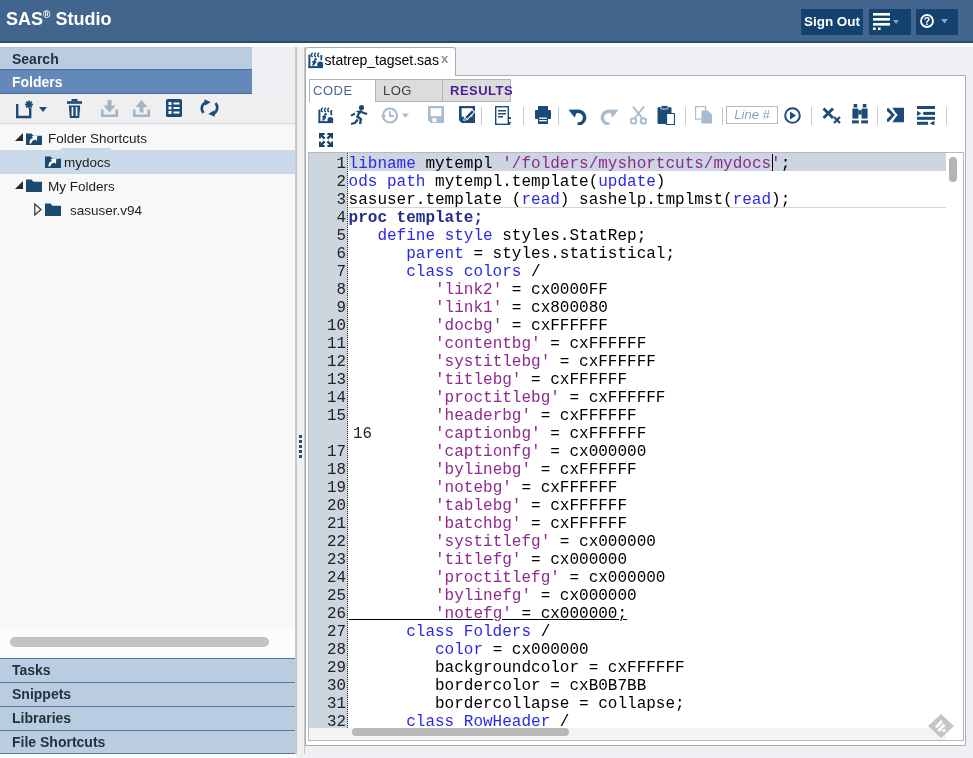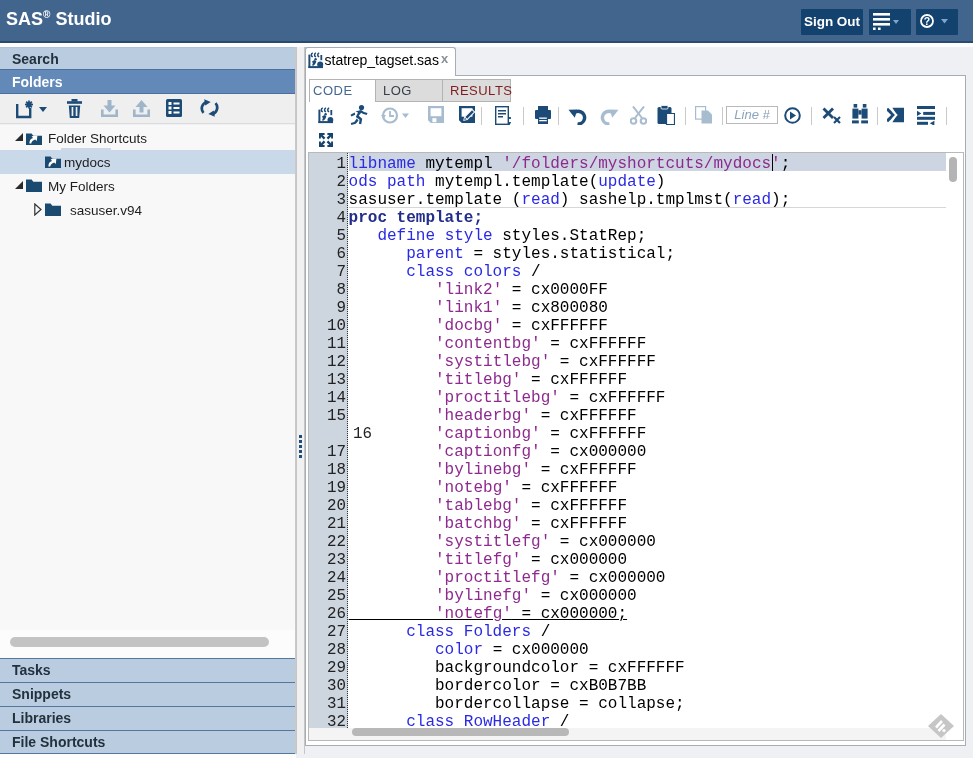--- a/index.html
+++ b/index.html
@@ -3,21 +3,21 @@
 <meta charset="utf-8">
 <style>
   * { margin:0; padding:0; box-sizing:border-box; }
   html,body { width:973px; height:758px; overflow:hidden; background:#eef0f3; font-family:"Liberation Sans", sans-serif; }
 
   #banner { position:absolute; left:0; top:0; width:973px; height:43px; background:#42658e; border-bottom:2px solid #2b4a6f; }
   #logo { position:absolute; left:6px; top:9px; color:#fff; font-size:18px; font-weight:bold; }
   #logo sup { font-size:10px; }
   .bbtn { position:absolute; top:9px; height:26px; background:#12426d; color:#fff; font-weight:bold; font-size:13.5px; text-align:center; border-radius:1px; }
 
-  .sideheader { position:absolute; left:0; width:308px; background:#bacde0; color:#22313d; font-weight:bold; font-size:14px; padding-left:12px; }
+  .sideheader { position:absolute; left:0; width:252px; background:#bacde0; color:#22313d; font-weight:bold; font-size:14px; padding-left:12px; }
   #sb-search { top:47px; height:22px; line-height:22px; border-top:1px solid #b0c3d8; }
   #sb-folders { top:69px; height:25px; line-height:24px; background:#6289b8; color:#fff; border-top:1px solid #4a6f9e; border-bottom:1px solid #4a6f9e; }
   #sb-toolbar { position:absolute; left:0; top:94px; width:296px; height:30px; background:#efefef; border-bottom:1px solid #dcdcdc; }
   #sb-tree { position:absolute; left:0; top:125px; width:295px; height:505px; background:#f8f8f8; }
   #sb-scroll { position:absolute; left:0; top:630px; width:295px; height:28px; background:#fcfcfc; }
   #sb-scroll .thumb { position:absolute; left:10px; top:7px; width:259px; height:10px; background:#c3c3c3; border-radius:5px; }
   .sbottom { position:absolute; left:0; width:296px; height:24px; background:#bacde0; border-top:1px solid #54779f; color:#22313d; font-weight:bold; font-size:14px; line-height:23px; padding-left:12px; }
   #sidebar-right-border { position:absolute; left:295px; top:47px; width:1px; height:707px; background:#c9c9c9; }
 
   .treerow { position:absolute; left:0; width:295px; height:24px; }
@@ -29,21 +29,21 @@
 
   #tab { position:absolute; left:305px; top:47px; width:151px; height:29px; background:#fff; border:1px solid #a7adb4; border-bottom:none; border-radius:3px 3px 0 0; }
   #tabtitle { position:absolute; left:324.5px; top:52px; font-size:14px; color:#000; }
   #tabclose { position:absolute; left:441px; top:51px; font-size:13px; color:#8a9097; font-weight:bold; }
   #panel { position:absolute; left:305px; top:75px; width:661px; height:671px; background:#fff; border:1px solid #a7adb4; }
   #tabmask { position:absolute; left:306px; top:74px; width:149px; height:2px; background:#fff; }
 
   .subtab { position:absolute; top:79px; height:23px; font-size:13px; letter-spacing:0.5px; line-height:22px; padding-left:7px; }
   #st-code { left:309px; width:67px; background:#fff; color:#47688f; border:1px solid #b3b3b3; border-bottom:none; padding-left:3px; }
   #st-log  { left:376px; width:67px; background:#dcdcdc; color:#373f47; border:1px solid #b3b3b3; border-left:none; }
-  #st-results { left:443px; width:68px; background:#dcdcdc; color:#7f1d1d; border:1px solid #b3b3b3; border-left:none; }
+  #st-results { left:443px; width:68px; background:#dcdcdc; color:#4c1d95; border:1px solid #b3b3b3; border-left:none;font-weight:bold; }
 
   #editor { position:absolute; left:308px; top:152px; width:656px; height:589px; border:1px solid #b9b9b9; background:#fff; }
   #gutter { position:absolute; left:309px; top:153px; width:39px; height:575px; background:#cdd5df; border-right:1px dotted #333; }
   .ln { position:absolute; height:18px; width:37px; text-align:right; font-family:"Liberation Mono", monospace; font-size:15.8px; line-height:18px; color:#222; }
   #curline { position:absolute; left:349px; top:153px; width:597px; height:18px; background:#ccd5e1; }
   .codeline { position:absolute; left:348.6px; height:18px; font-family:"Liberation Mono", monospace; font-size:16px; line-height:18px; color:#000; white-space:pre; }
   .kw { color:#2a2ae4; }
   .str { color:#8e2a8e; }
   .proc { color:#232e8c; font-weight:bold; }
   #cursor { position:absolute; left:771.6px; top:153.5px; width:1.5px; height:17px; background:#000; }

